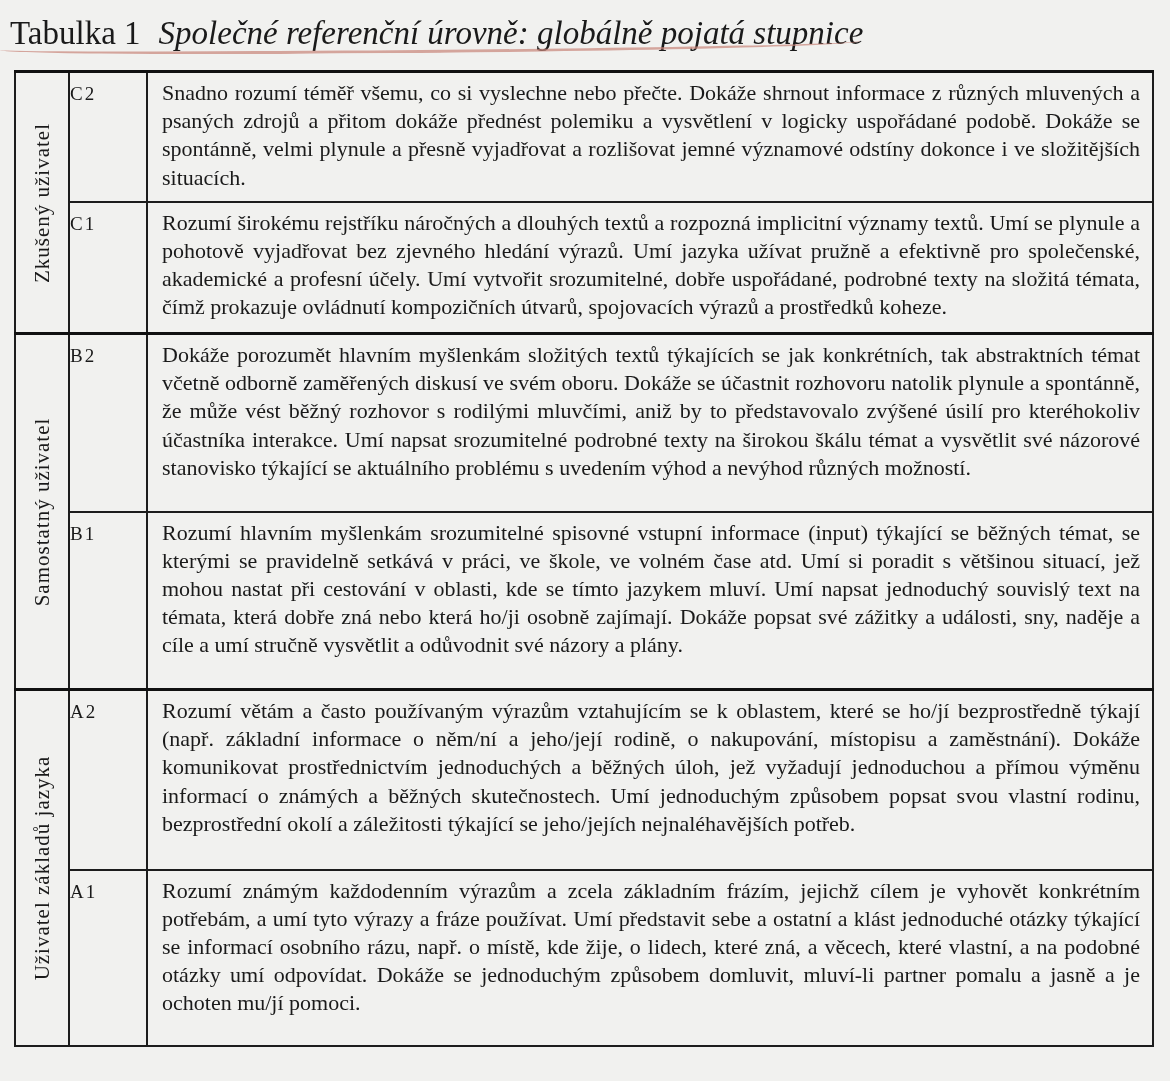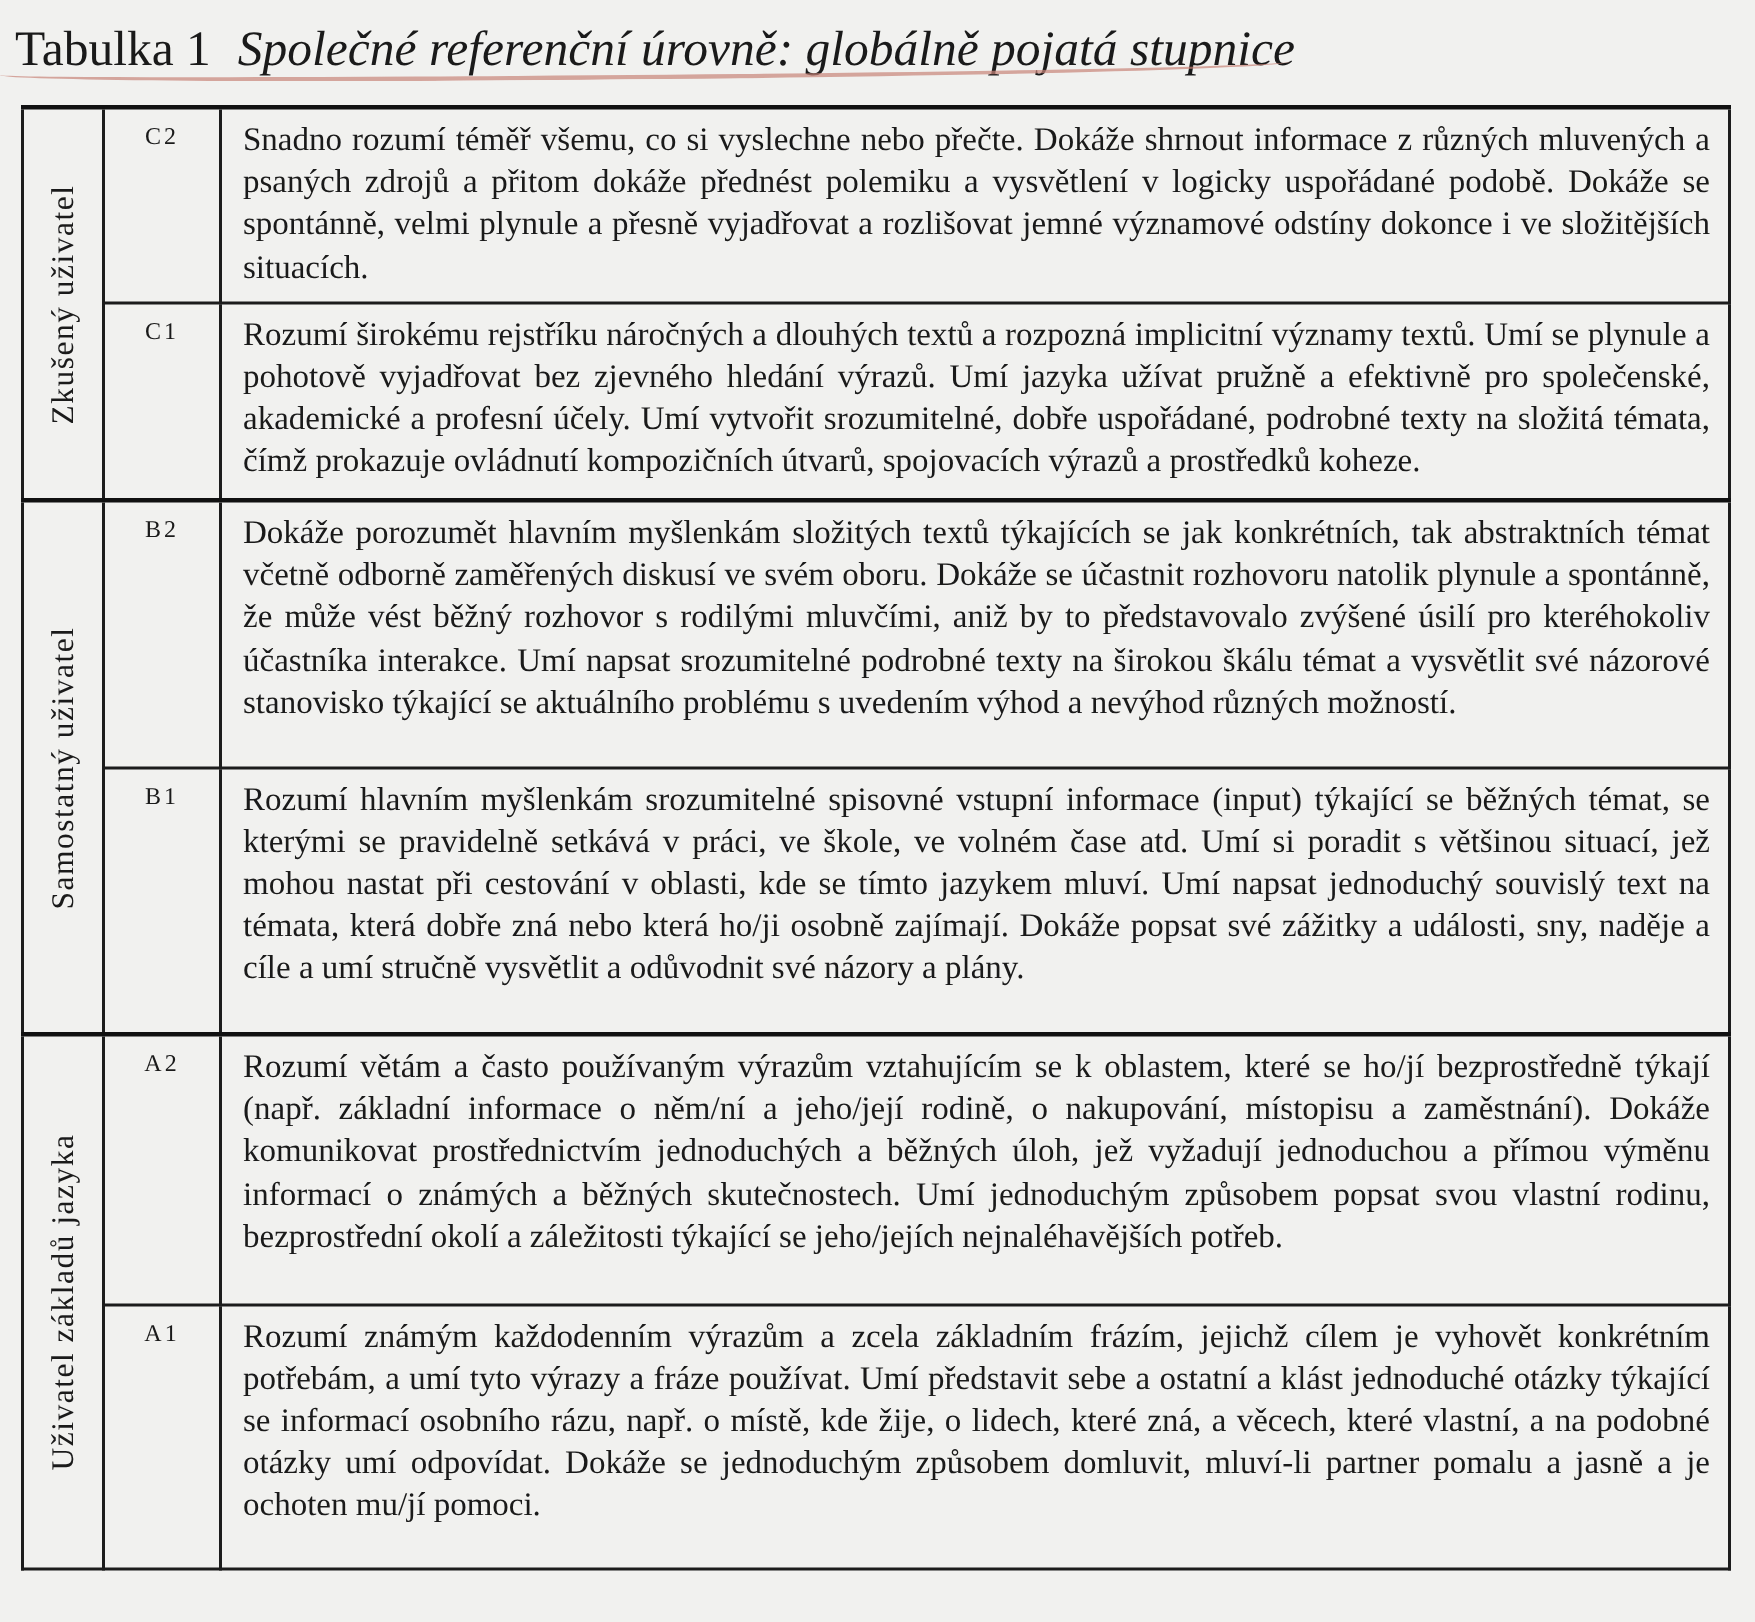--- a/index.html
+++ b/index.html
@@ -24,21 +24,21 @@
   table.levels {
     position: absolute; left: 14px; top: 70px;
     width: 1140px; border-collapse: collapse;
     table-layout: fixed;
   }
   table.levels td {
     border: 2px solid #1c1c1c; vertical-align: top; padding: 0;
   }
   table.levels tr.group-start td { border-top: 3px solid #111; }
   td.group { width: 52px; position: relative; }
-  td.level { width: 76px; text-align: center; font-size: 16px; letter-spacing: 2px; padding-top: 10px !important; }
+  td.level { width: 76px; font-size: 19px; letter-spacing: 2px; padding-top: 10px !important; }
   td.desc {
     font-size: 22px; line-height: 28.2px; padding: 6px 12px 6px 14px !important;
     text-align: justify; text-align-last: left;
   }
   .group-label {
     position: absolute; left: 50%; top: 50%;
     transform: translate(-50%, -50%) rotate(-90deg);
     white-space: nowrap; font-size: 21px; letter-spacing: 1px;
   }
 </style>

